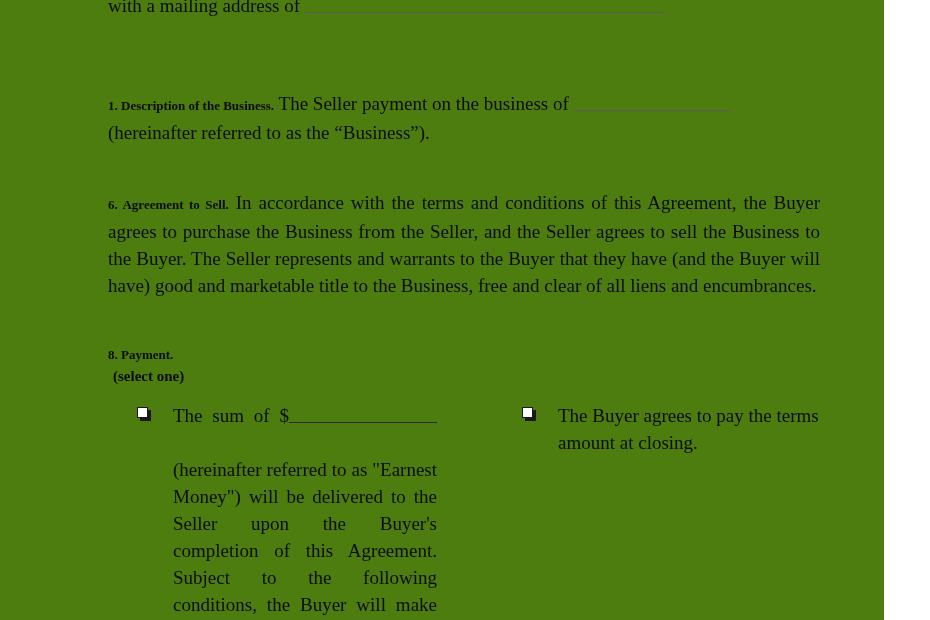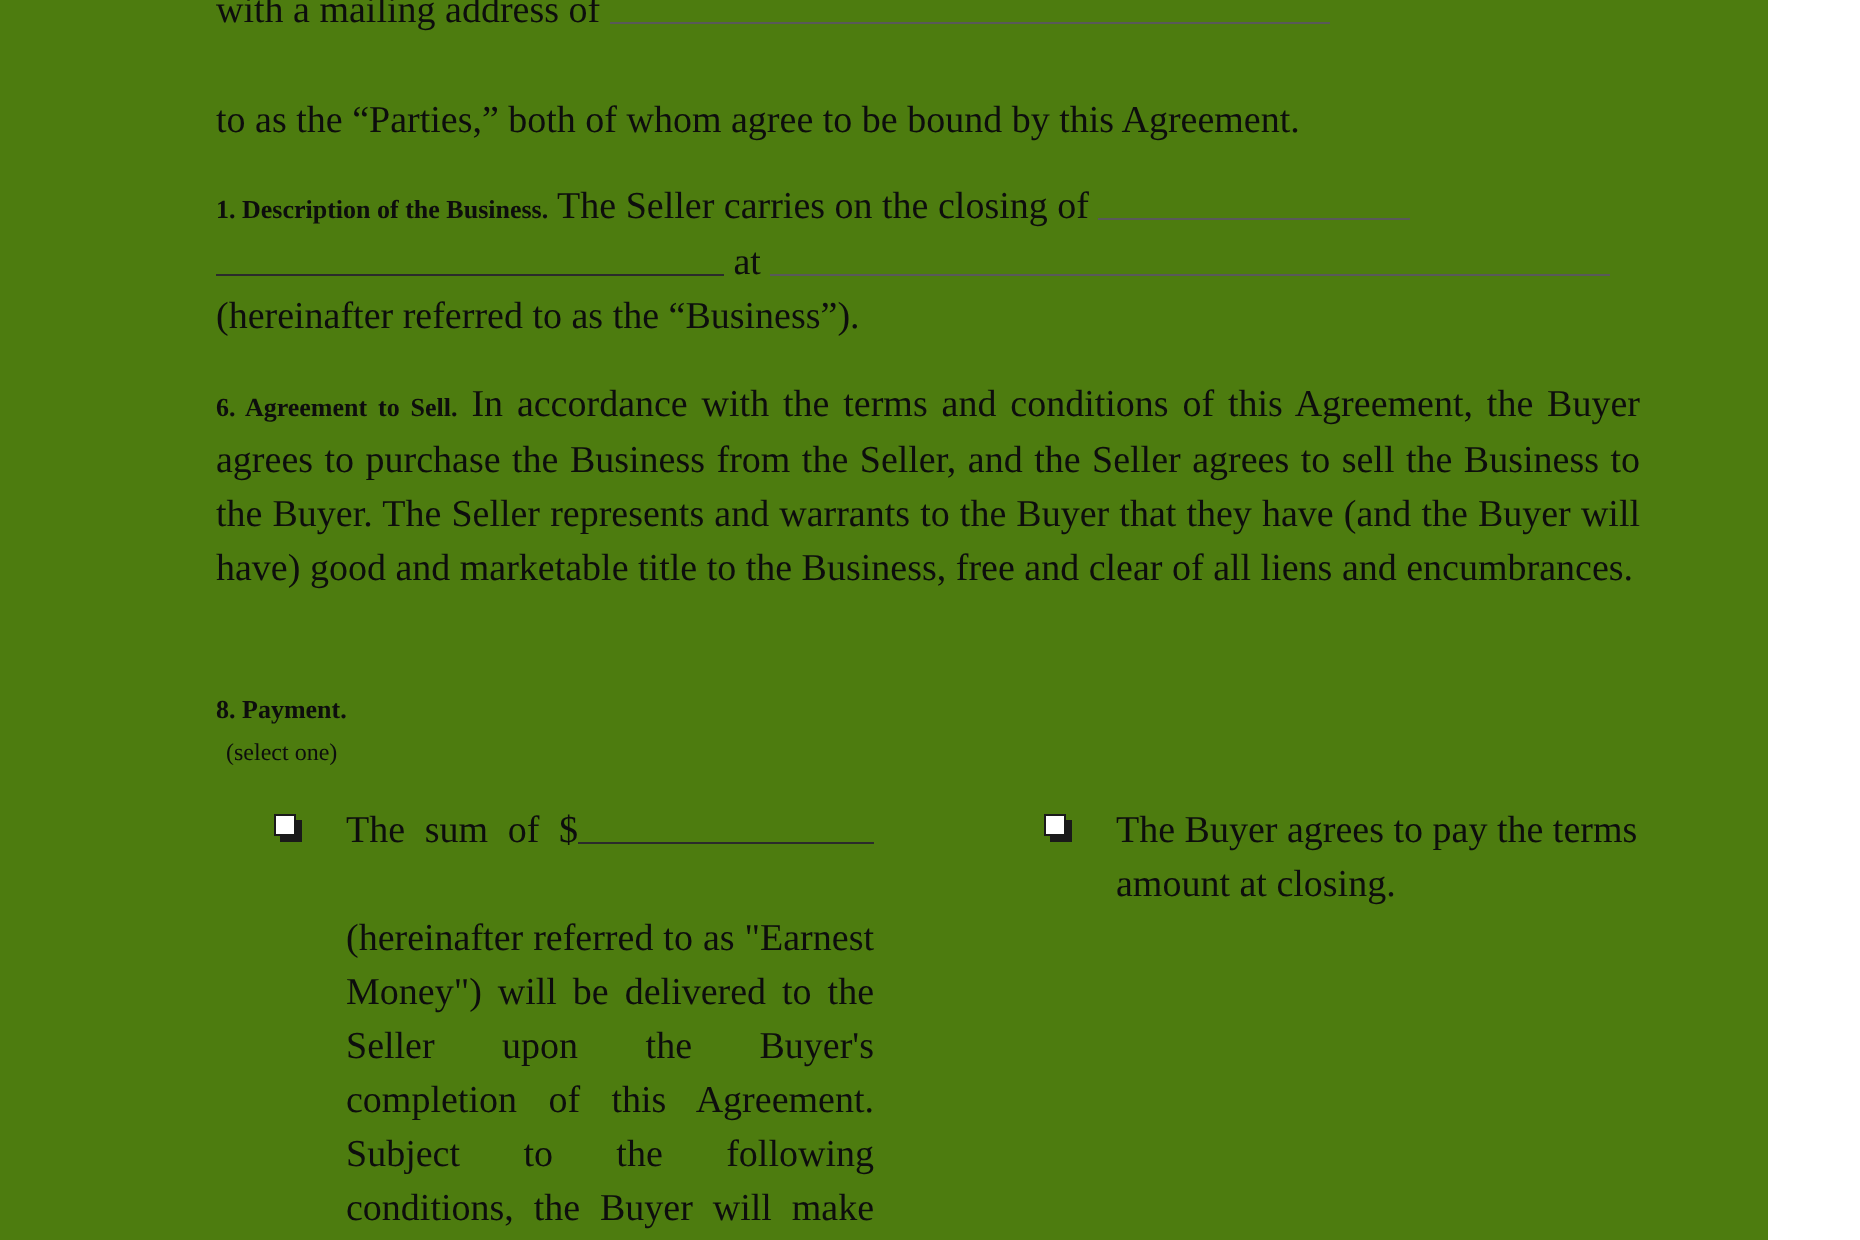--- a/index.html
+++ b/index.html
@@ -59,23 +59,24 @@
     font-size: 19px;
     line-height: 26px;
     white-space: nowrap;
   }
   
   .sec-head {
     font-weight: bold;
     font-size: 13px;
   }
   .small-note {
-    font-size: 12px;
+    font-size: 15px;
     line-height: 20px;
     margin: 0;
+    font-weight: bold;
   }
   
   .choice-wrap {
     position: absolute;
     left: 108px;
     top: 402px;
     width: 712px;
     height: 218px;
     overflow: hidden;
   }
@@ -145,34 +146,26 @@
 <div class="page">
 
   <div class="clip-line">
     <div class="inner">
       <span>with a mailing address of</span>
       <span class="blank" style="width:360px"></span>
     </div>
   </div>
 
 
-  <div class="body-col" style="top:47px;">
-    <div class="para last-line-left">to as the “Parties,” both of whom agree to be bound by this Agreement.</div>
-  </div>
 
   <div class="body-col" style="top:90px;">
     <div class="para last-line-left">
       <span class="sec-head">1. Description of the Business.</span>
-      <span>The Seller carries on the closing of</span>
+      <span>The Seller payment on the business of</span>
       <span class="blank" style="width:156px"></span>
-    </div>
-    <div class="para last-line-left" style="white-space:nowrap;">
-      <span class="blank blank-dark" style="width:254px"></span>
-      <span>at</span>
-      <span class="blank" style="width:420px"></span>
     </div>
     <div class="para last-line-left">(hereinafter referred to as the “Business”).</div>
   </div>
 
   <div class="body-col" style="top:189px;">
     <div class="para">
       <span class="sec-head">6. Agreement to Sell.</span>
       <span>In accordance with the terms and conditions of this Agreement, the Buyer agrees to purchase the Business from the Seller, and the Seller agrees to sell the Business to the Buyer. The Seller represents and warrants to the Buyer that they have (and the Buyer will have) good and marketable title to the Business, free and clear of all liens and encumbrances.</span>
     </div>
   </div>

